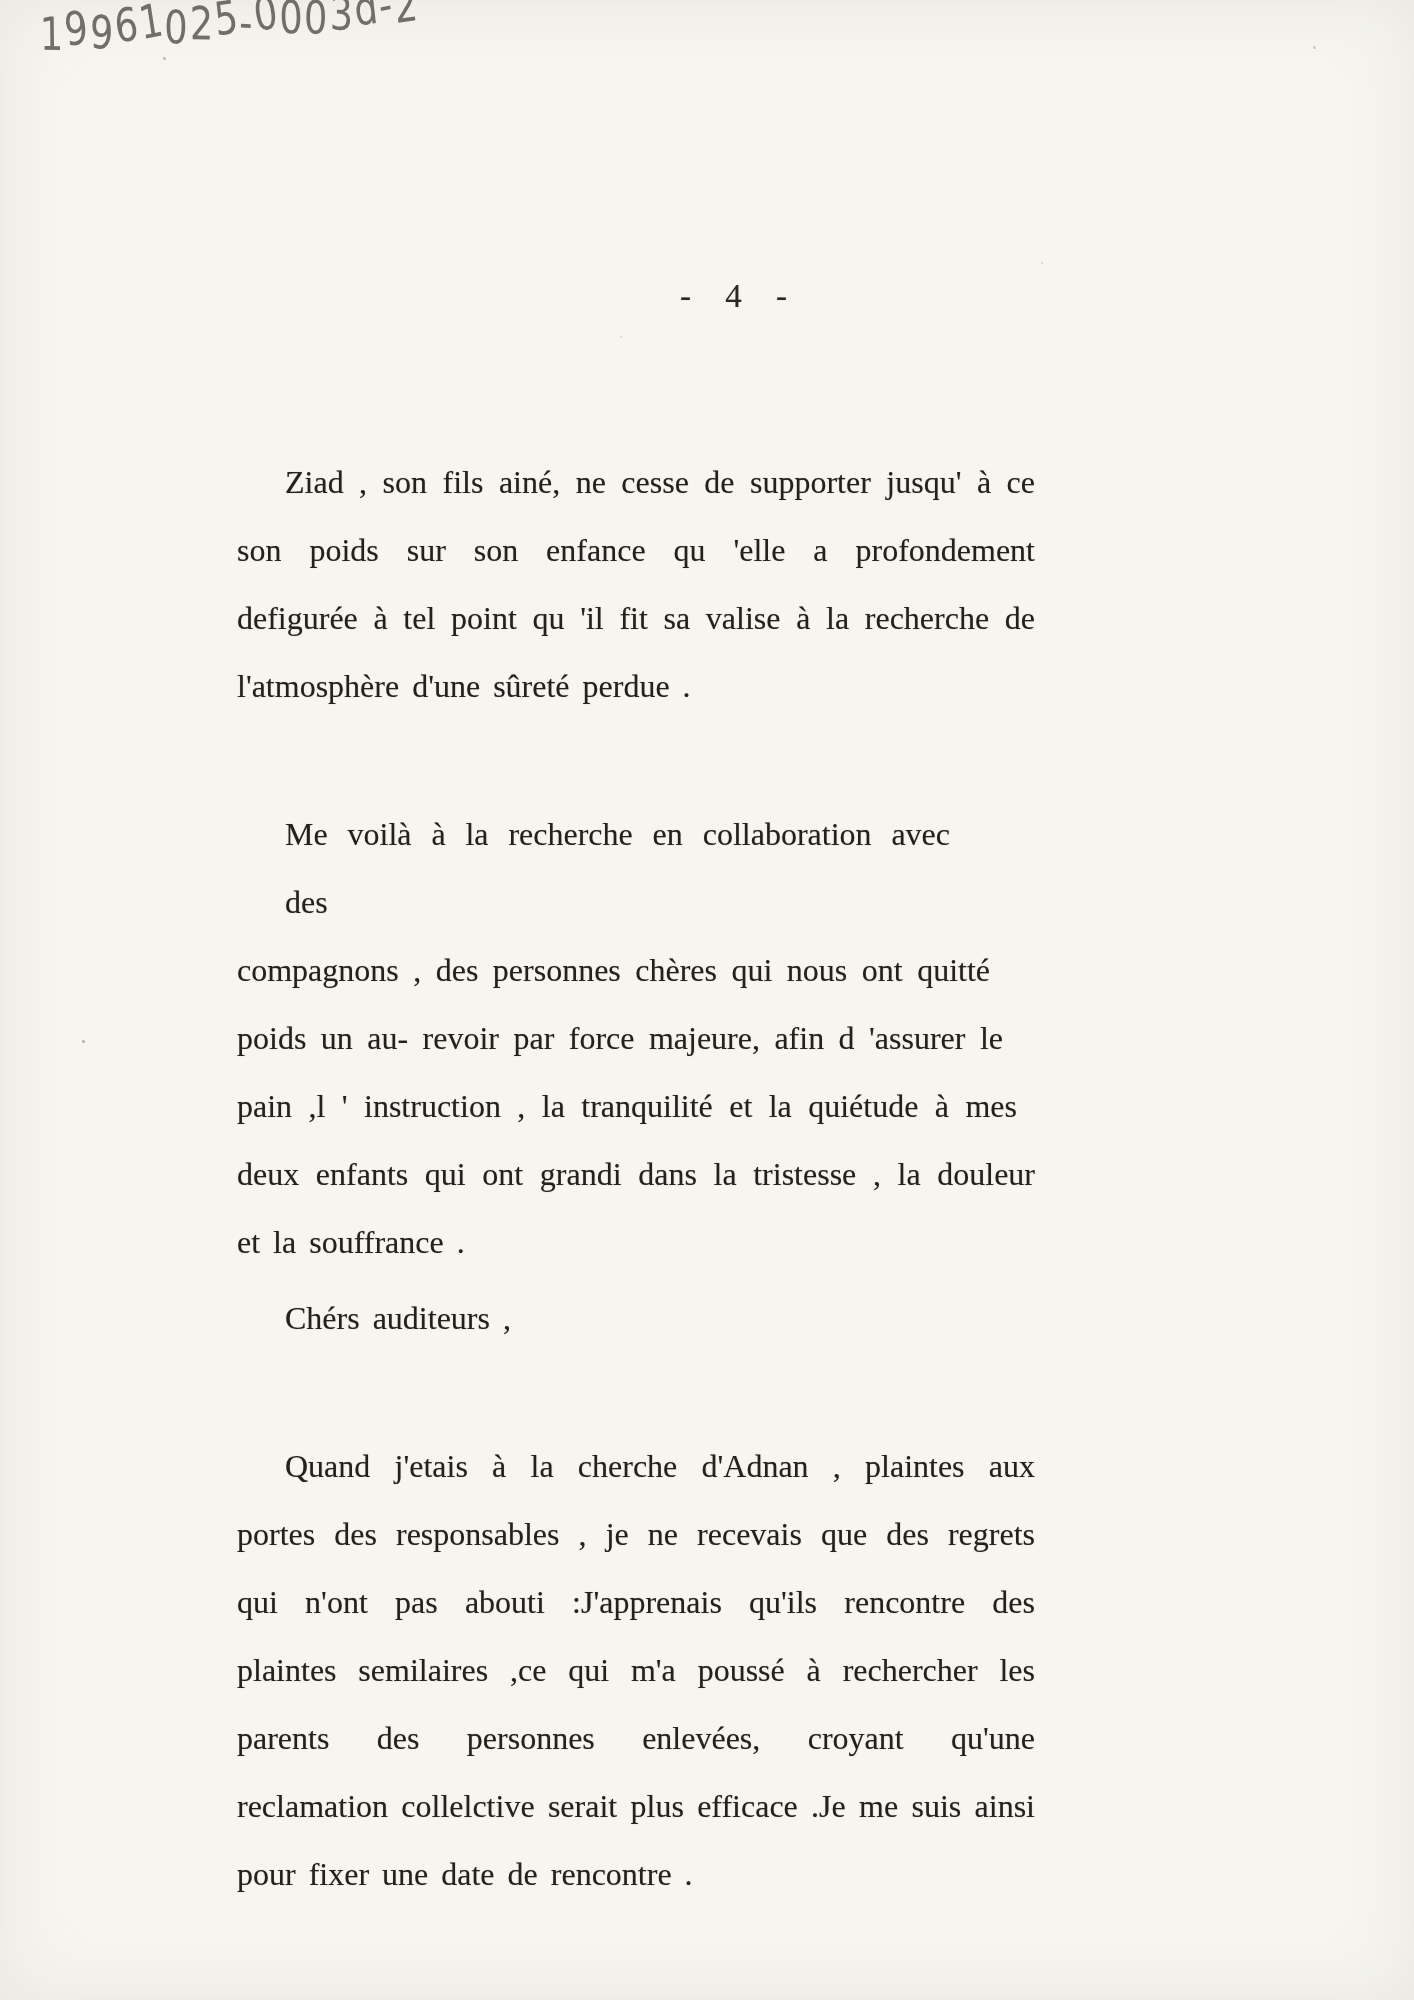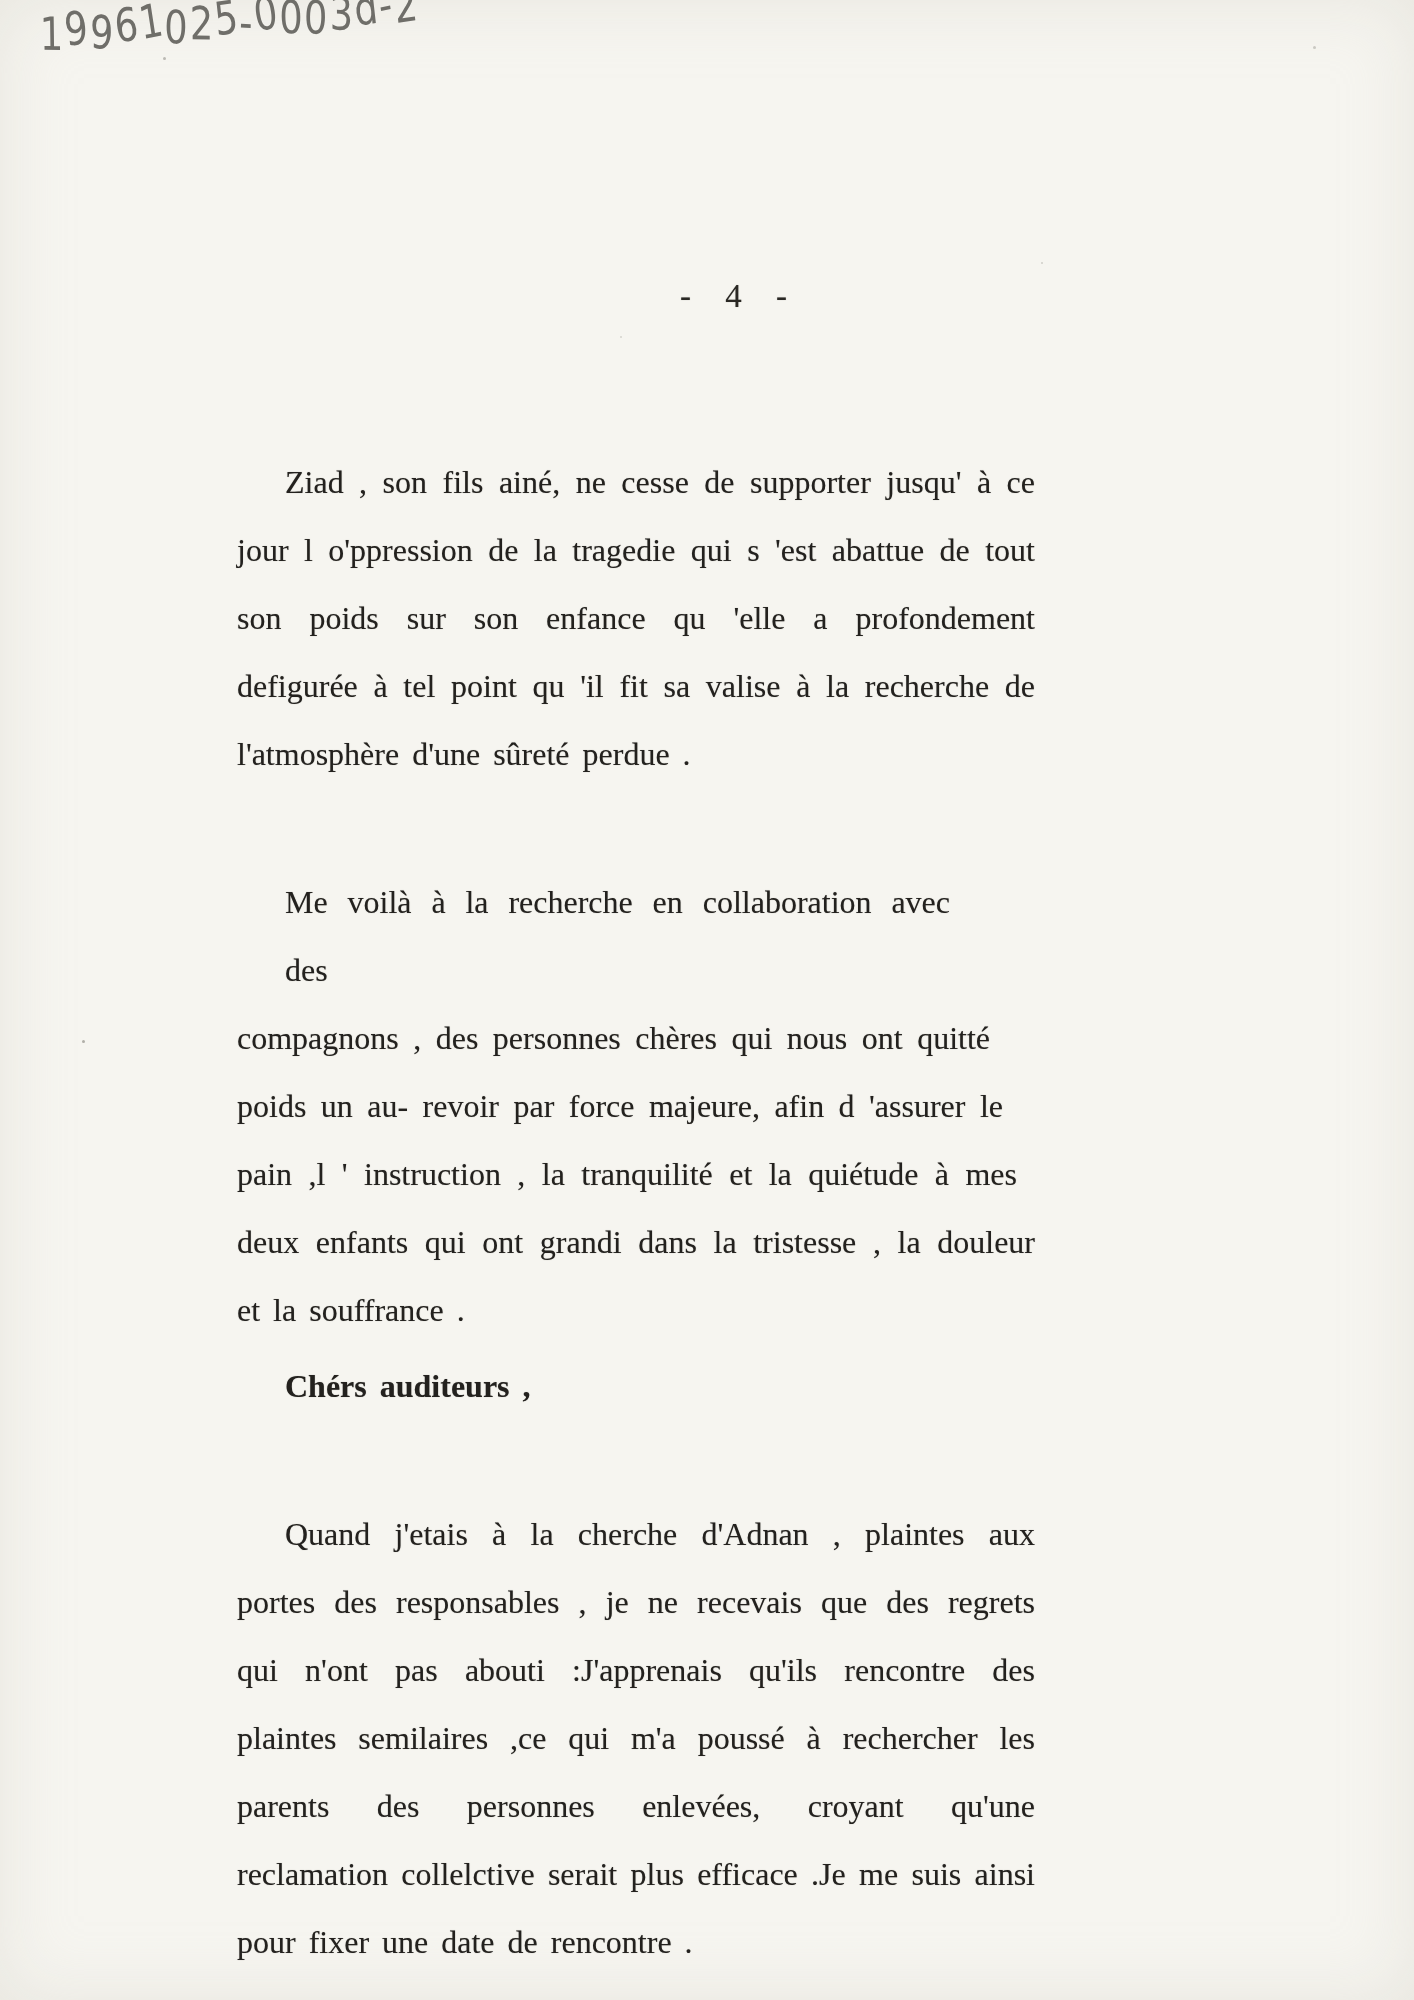--- a/index.html
+++ b/index.html
@@ -52,21 +52,21 @@
     left: 237px;
     top: 448px;
     width: 798px;
     font-size: 32px;
     line-height: 68px;
     word-spacing: 5px;
     text-shadow: 0 0 1px rgba(35, 33, 30, 0.35);
   }
   .paragraph { margin: 0; }
   .paragraph:nth-child(2) { margin-top: 80px; }
-  .paragraph:nth-child(3) { margin-top: 8px; font-weight: bold; }
+  .paragraph:nth-child(3) { margin-top: 8px; }
   .paragraph:nth-child(4) { margin-top: 80px; }
   .line {
     text-align: justify;
     text-align-last: justify;
   }
   .line.no-just {
     text-align: center;
     text-align-last: left;
   }
   .line.indent { padding-left: 48px; }
@@ -84,21 +84,20 @@
 </style>
 </head>
 <body>
 
 <div class="page">
   <div class="handwriting"><span>1</span><span>9</span><span>9</span><span>6</span><span>1</span><span>0</span><span>2</span><span>5</span><span>-</span><span>0</span><span>0</span><span>0</span><span>3</span><span>d</span><span>-</span><span>2</span></div>
   <div class="page-number">- 4 -</div>
   <div class="doc-body">
       <div class="paragraph">
         <div class="line indent">Ziad , son fils ainé, ne cesse de supporter jusqu' à ce</div>
-        <div class="line">jour l o'ppression de la tragedie qui s 'est abattue de tout</div>
         <div class="line">son poids sur son enfance qu 'elle a profondement</div>
         <div class="line">defigurée à tel point qu 'il fit sa valise à la recherche de</div>
         <div class="line no-just">l'atmosphère d'une sûreté perdue .</div>
       </div>
       <div class="paragraph">
         <div class="line indent" style="padding-right: 85px;">Me voilà à la recherche en collaboration avec des</div>
         <div class="line" style="padding-right: 45px;">compagnons , des personnes  chères qui nous ont quitté</div>
         <div class="line" style="padding-right: 32px;">poids un au- revoir  par force majeure, afin d 'assurer le</div>
         <div class="line" style="padding-right: 18px;">pain ,l ' instruction , la tranquilité et la quiétude à mes</div>
         <div class="line">deux enfants qui ont grandi  dans la tristesse , la douleur</div>

